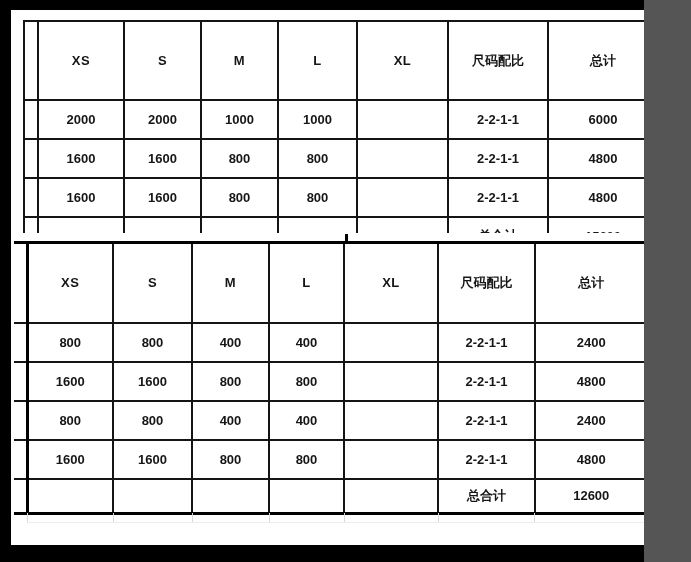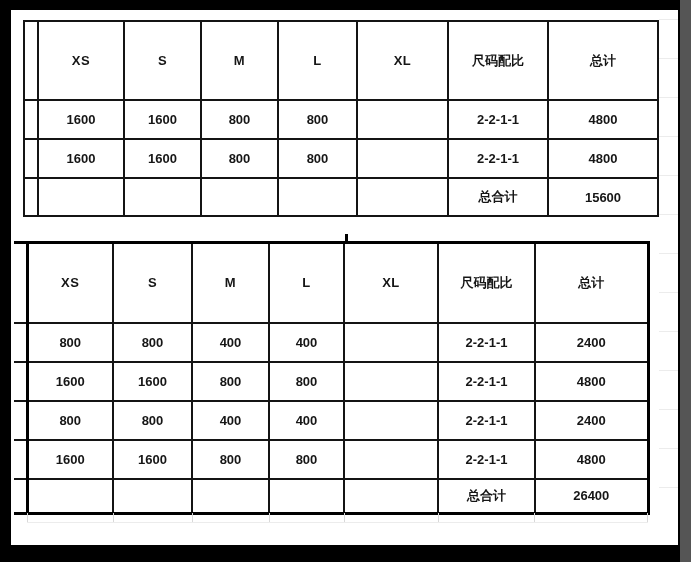--- a/index.html
+++ b/index.html
@@ -1,18 +1,18 @@
 <!DOCTYPE html>
 <html><head>
 <meta charset="utf-8">
 <style>
   html,body { margin:0; padding:0; background:#555; }
   .canvas {
-    position:relative; width:680px; height:562px; background:#000;
-    font-family:"Liberation Sans","DejaVu Sans",sans-serif; overflow:hidden;
+    position:relative; width:599px; height:562px; background:#000;
+    font-family:"Liberation Sans","DejaVu Sans",sans-serif; overflow:hidden;padding-left:45px;
   }
   .paper { position:absolute; left:11px; top:10px; width:667px; height:535px; background:#fff; }
 
   table.grid { border-collapse:collapse; table-layout:fixed; background:#fff; }
   table.grid td {
     border:2px solid #141414; padding:0; margin:0;
     text-align:center; vertical-align:middle;
     font-weight:700; color:#161616; font-size:13px;
     overflow:hidden; white-space:nowrap;
   }
@@ -68,20 +68,30 @@
           <td class="hdr-latin">XS</td>
           <td class="hdr-latin">S</td>
           <td class="hdr-latin">M</td>
           <td class="hdr-latin">L</td>
           <td class="hdr-latin">XL</td>
           <td class="hdr-cjk">尺码配比</td>
           <td class="hdr-cjk">总计</td>
         </tr>
         <tr style="height:39px">
           <td class="stub"></td>
+          <td class="num">2000</td>
+          <td class="num">2000</td>
+          <td class="num">1000</td>
+          <td class="num">1000</td>
+          <td class="num"></td>
+          <td class="num">2-2-1-1</td>
+          <td class="num">6000</td>
+        </tr>
+        <tr style="height:39px">
+          <td class="stub"></td>
           <td class="num">1600</td>
           <td class="num">1600</td>
           <td class="num">800</td>
           <td class="num">800</td>
           <td class="num"></td>
           <td class="num">2-2-1-1</td>
           <td class="num">4800</td>
         </tr>
         <tr style="height:39px">
           <td class="stub"></td>
@@ -172,21 +182,21 @@
         <td class="num last">4800</td>
       </tr>
       <tr class="total-row" style="height:35px">
         <td class="stub"></td>
         <td class="first"></td>
         <td></td>
         <td></td>
         <td></td>
         <td></td>
         <td class="total-label">总合计</td>
-        <td class="num last">26400</td>
+        <td class="num last">12600</td>
       </tr>
     </tbody>
       </table>
 
     <div class="ghost-row">
       <div class="gc" style="width:86px"></div>
       <div class="gc" style="width:79px"></div>
       <div class="gc" style="width:77px"></div>
       <div class="gc" style="width:75px"></div>
       <div class="gc" style="width:94px"></div>

